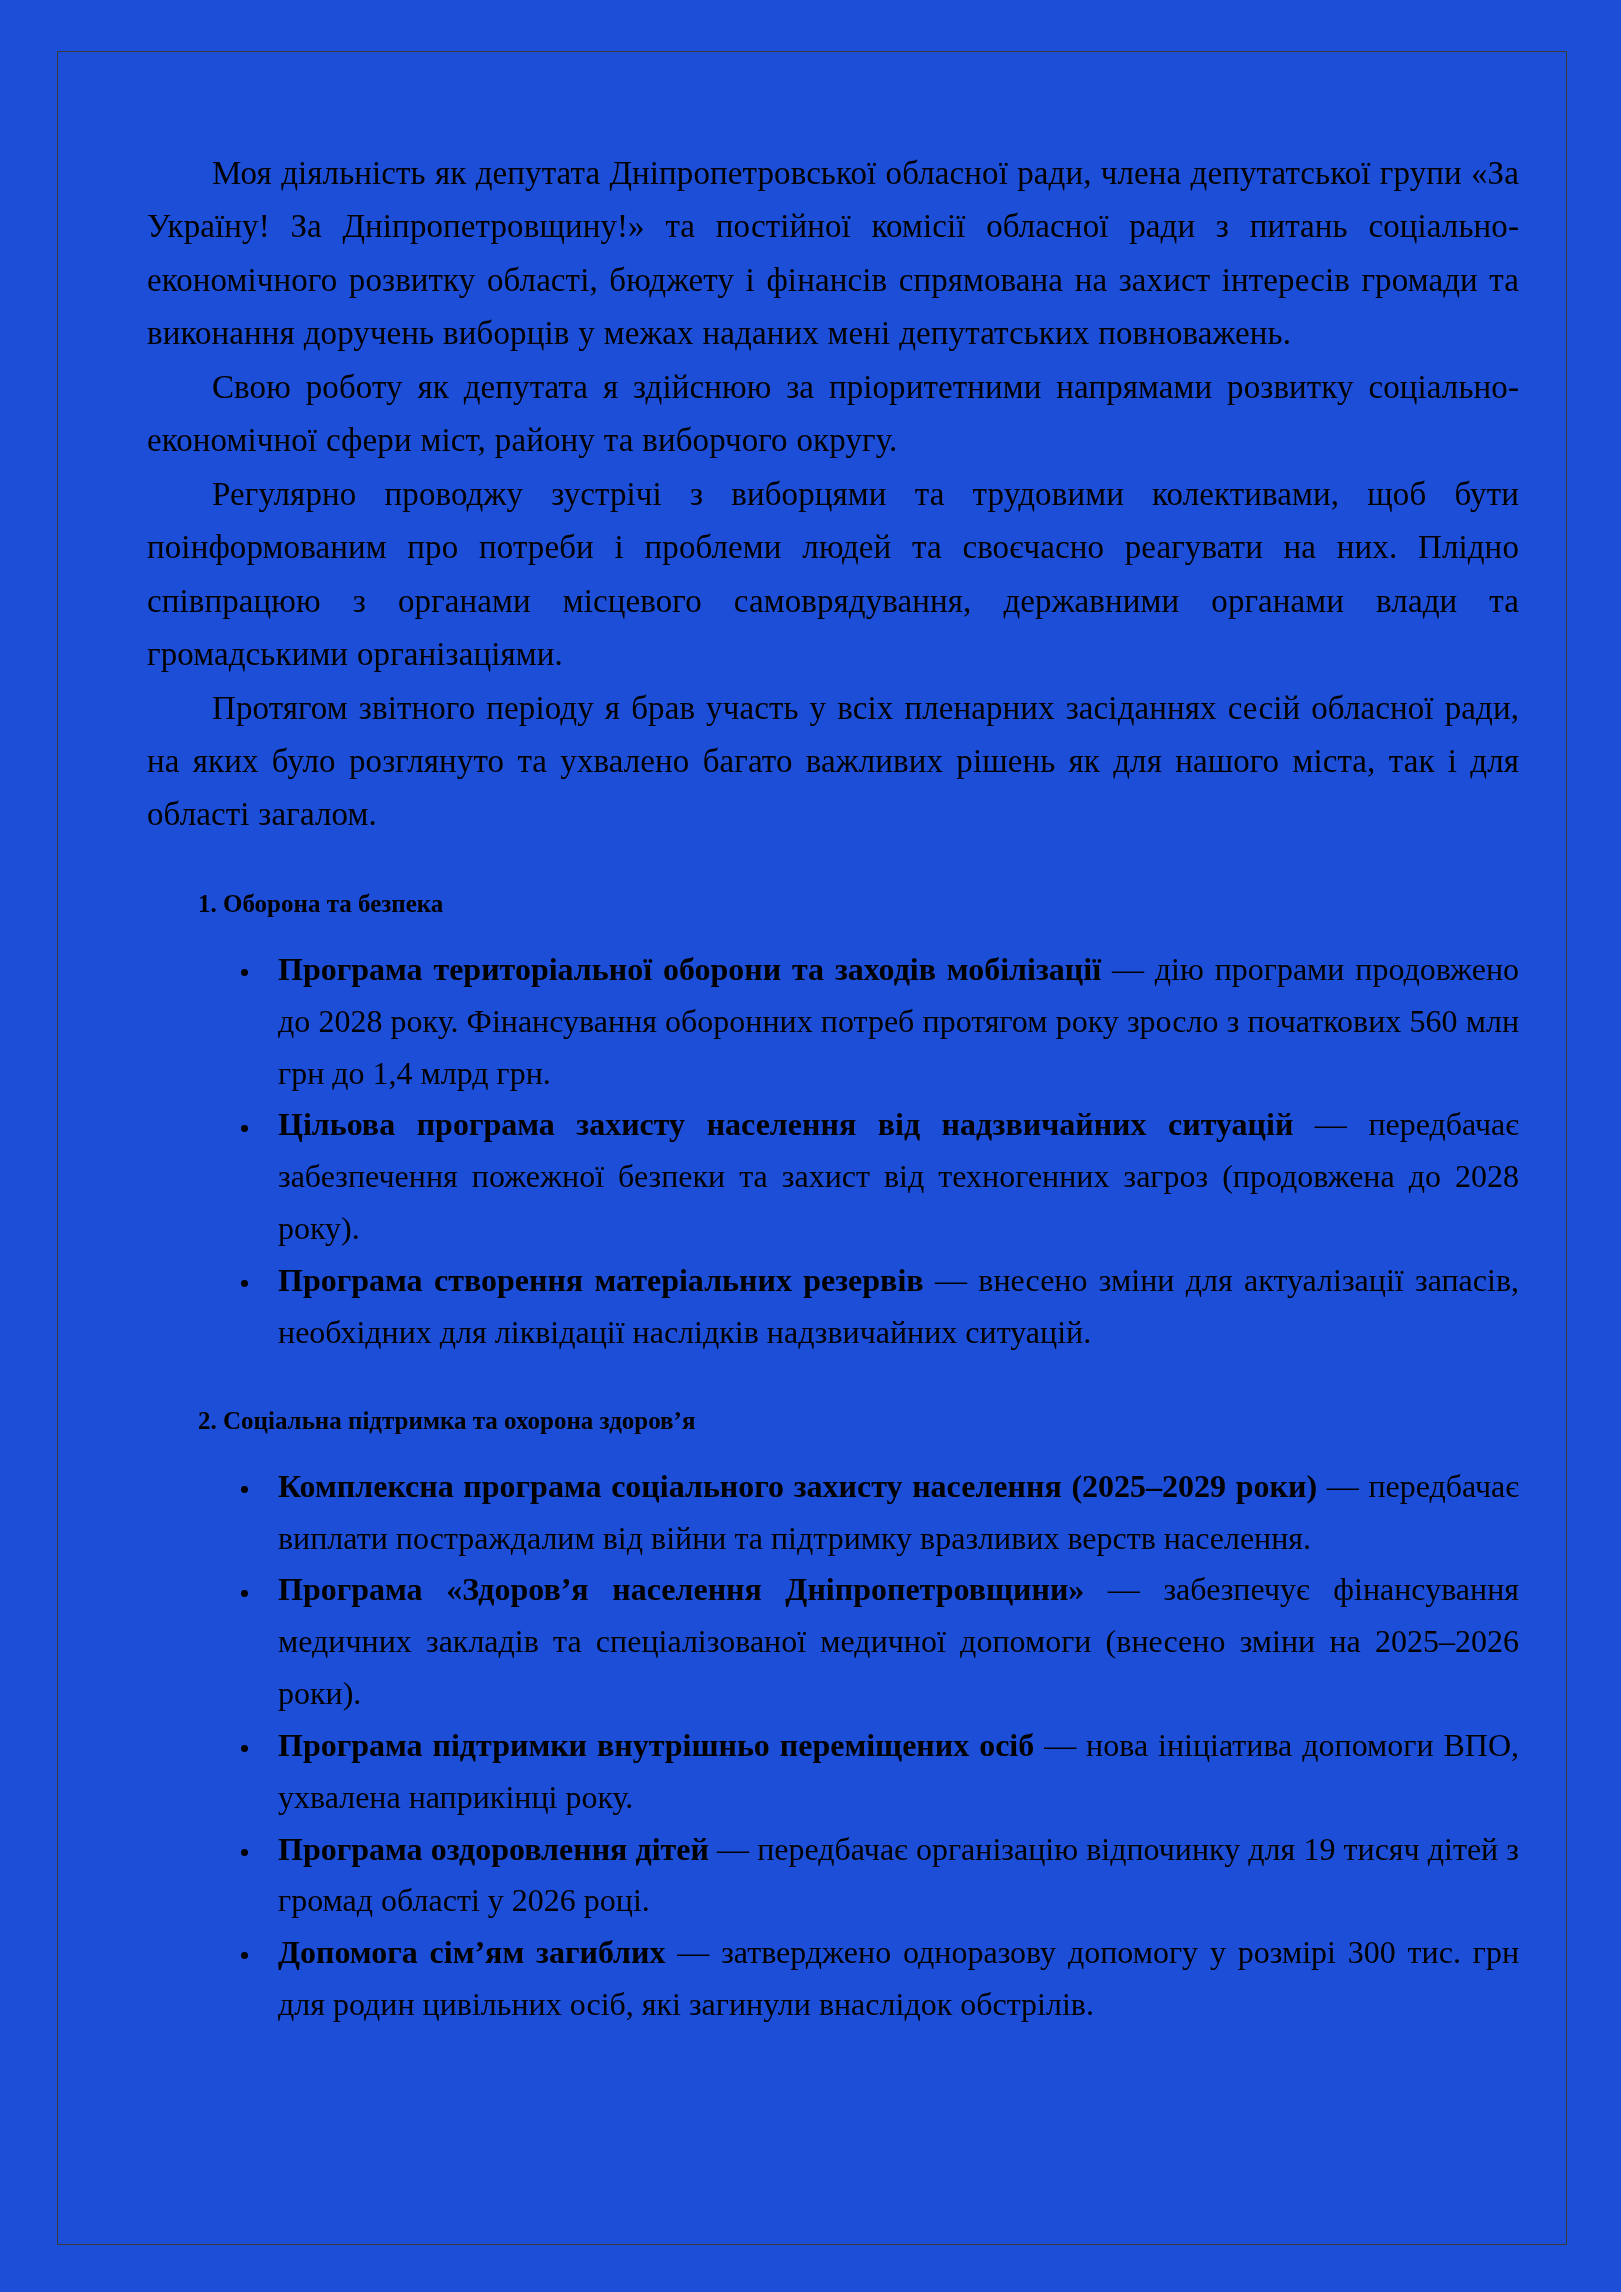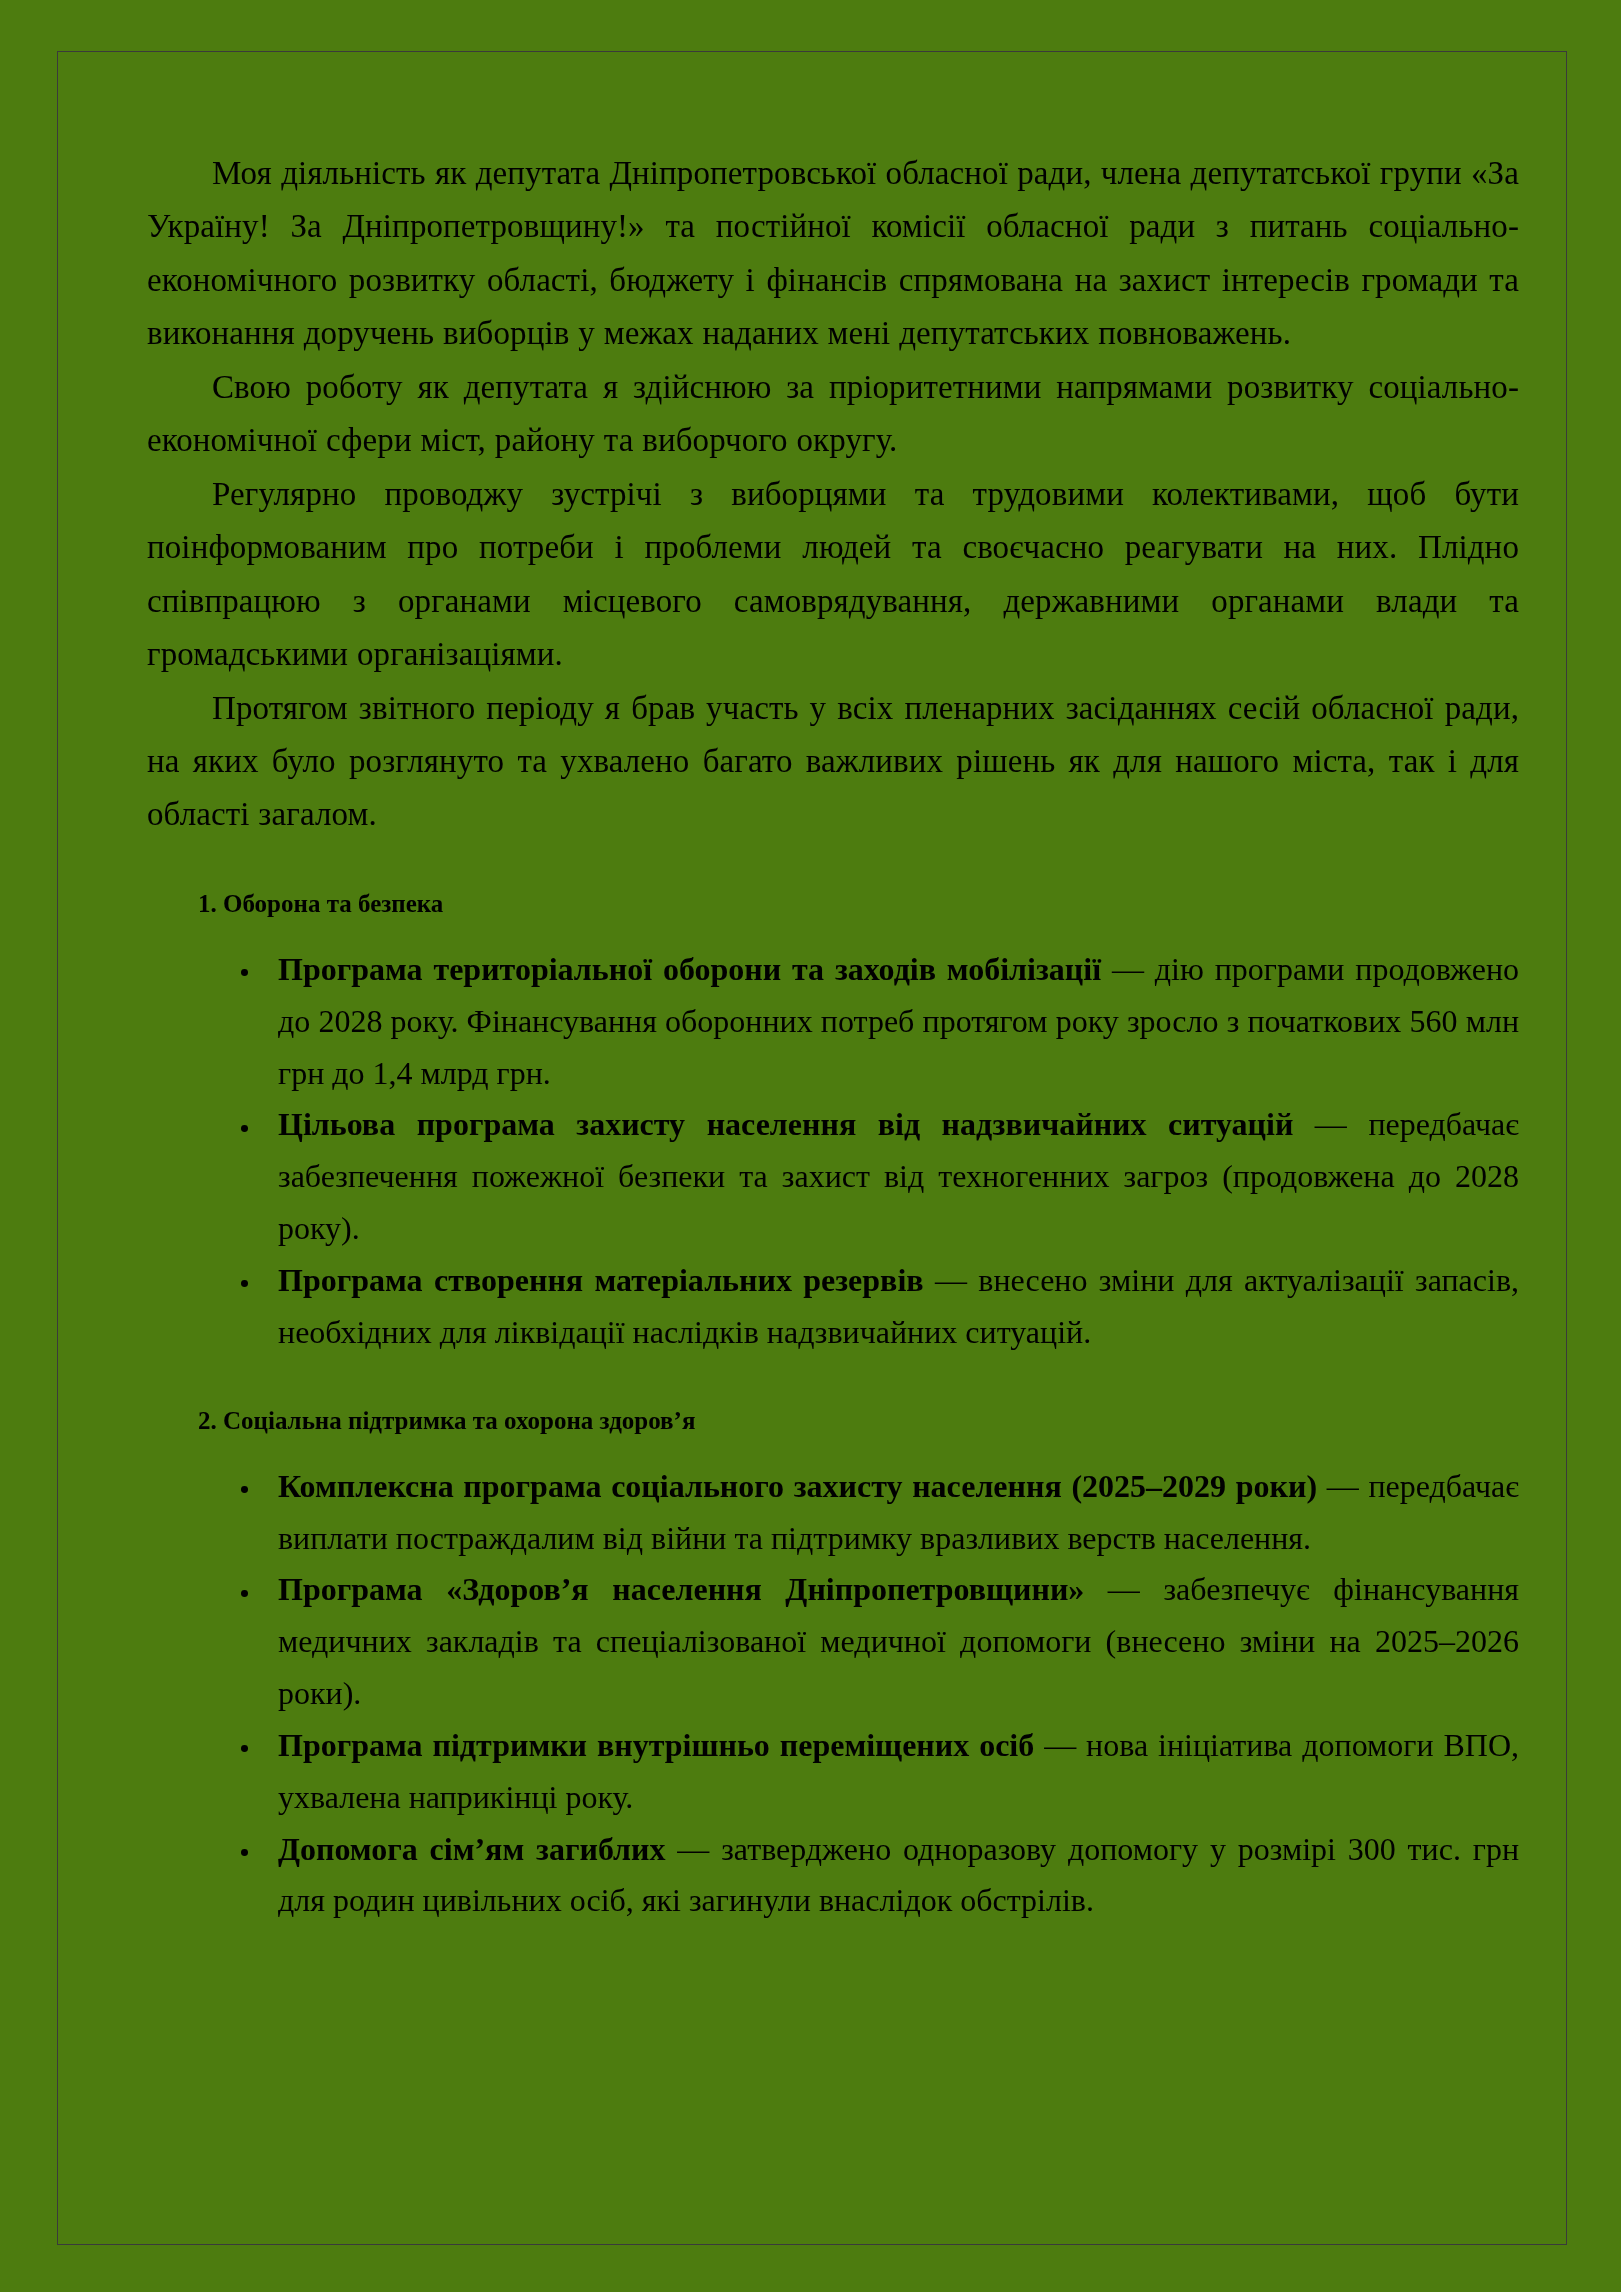--- a/index.html
+++ b/index.html
@@ -13,21 +13,21 @@
     width: 1621px;
     height: 2293px;
     font-family: "Liberation Serif", "DejaVu Serif", serif;
     color: #000000;
     -webkit-font-smoothing: antialiased;
   }
   .page {
     position: relative;
     width: 1621px;
     height: 2293px;
-    background: #4d7c0f;
+    background: #1d4ed8;
     padding: 0;
   }
   
   .page-frame {
     position: absolute;
     left: 57px;
     top: 51px;
     width: 1510px;
     height: 2194px;
     border: 1px solid #3a3a3a;
@@ -120,19 +120,23 @@
       <li>
         <span class="dot"></span>
         <span class="b">Програма «Здоров’я населення Дніпропетровщини»</span><span> — забезпечує фінансування медичних закладів та спеціалізованої медичної допомоги (внесено зміни на 2025–2026 роки).</span>
       </li>
       <li>
         <span class="dot"></span>
         <span class="b">Програма підтримки внутрішньо переміщених осіб</span><span> — нова ініціатива допомоги ВПО, ухвалена наприкінці року.</span>
       </li>
       <li>
         <span class="dot"></span>
+        <span class="b">Програма оздоровлення дітей</span><span> — передбачає організацію відпочинку для 19 тисяч дітей з громад області у 2026 році.</span>
+      </li>
+      <li>
+        <span class="dot"></span>
         <span class="b">Допомога сім’ям загиблих</span><span> — затверджено одноразову допомогу у розмірі 300 тис. грн для родин цивільних осіб, які загинули внаслідок обстрілів.</span>
       </li>
     </ul>
 
   </div>
 </div>
 
 
 </body></html>

